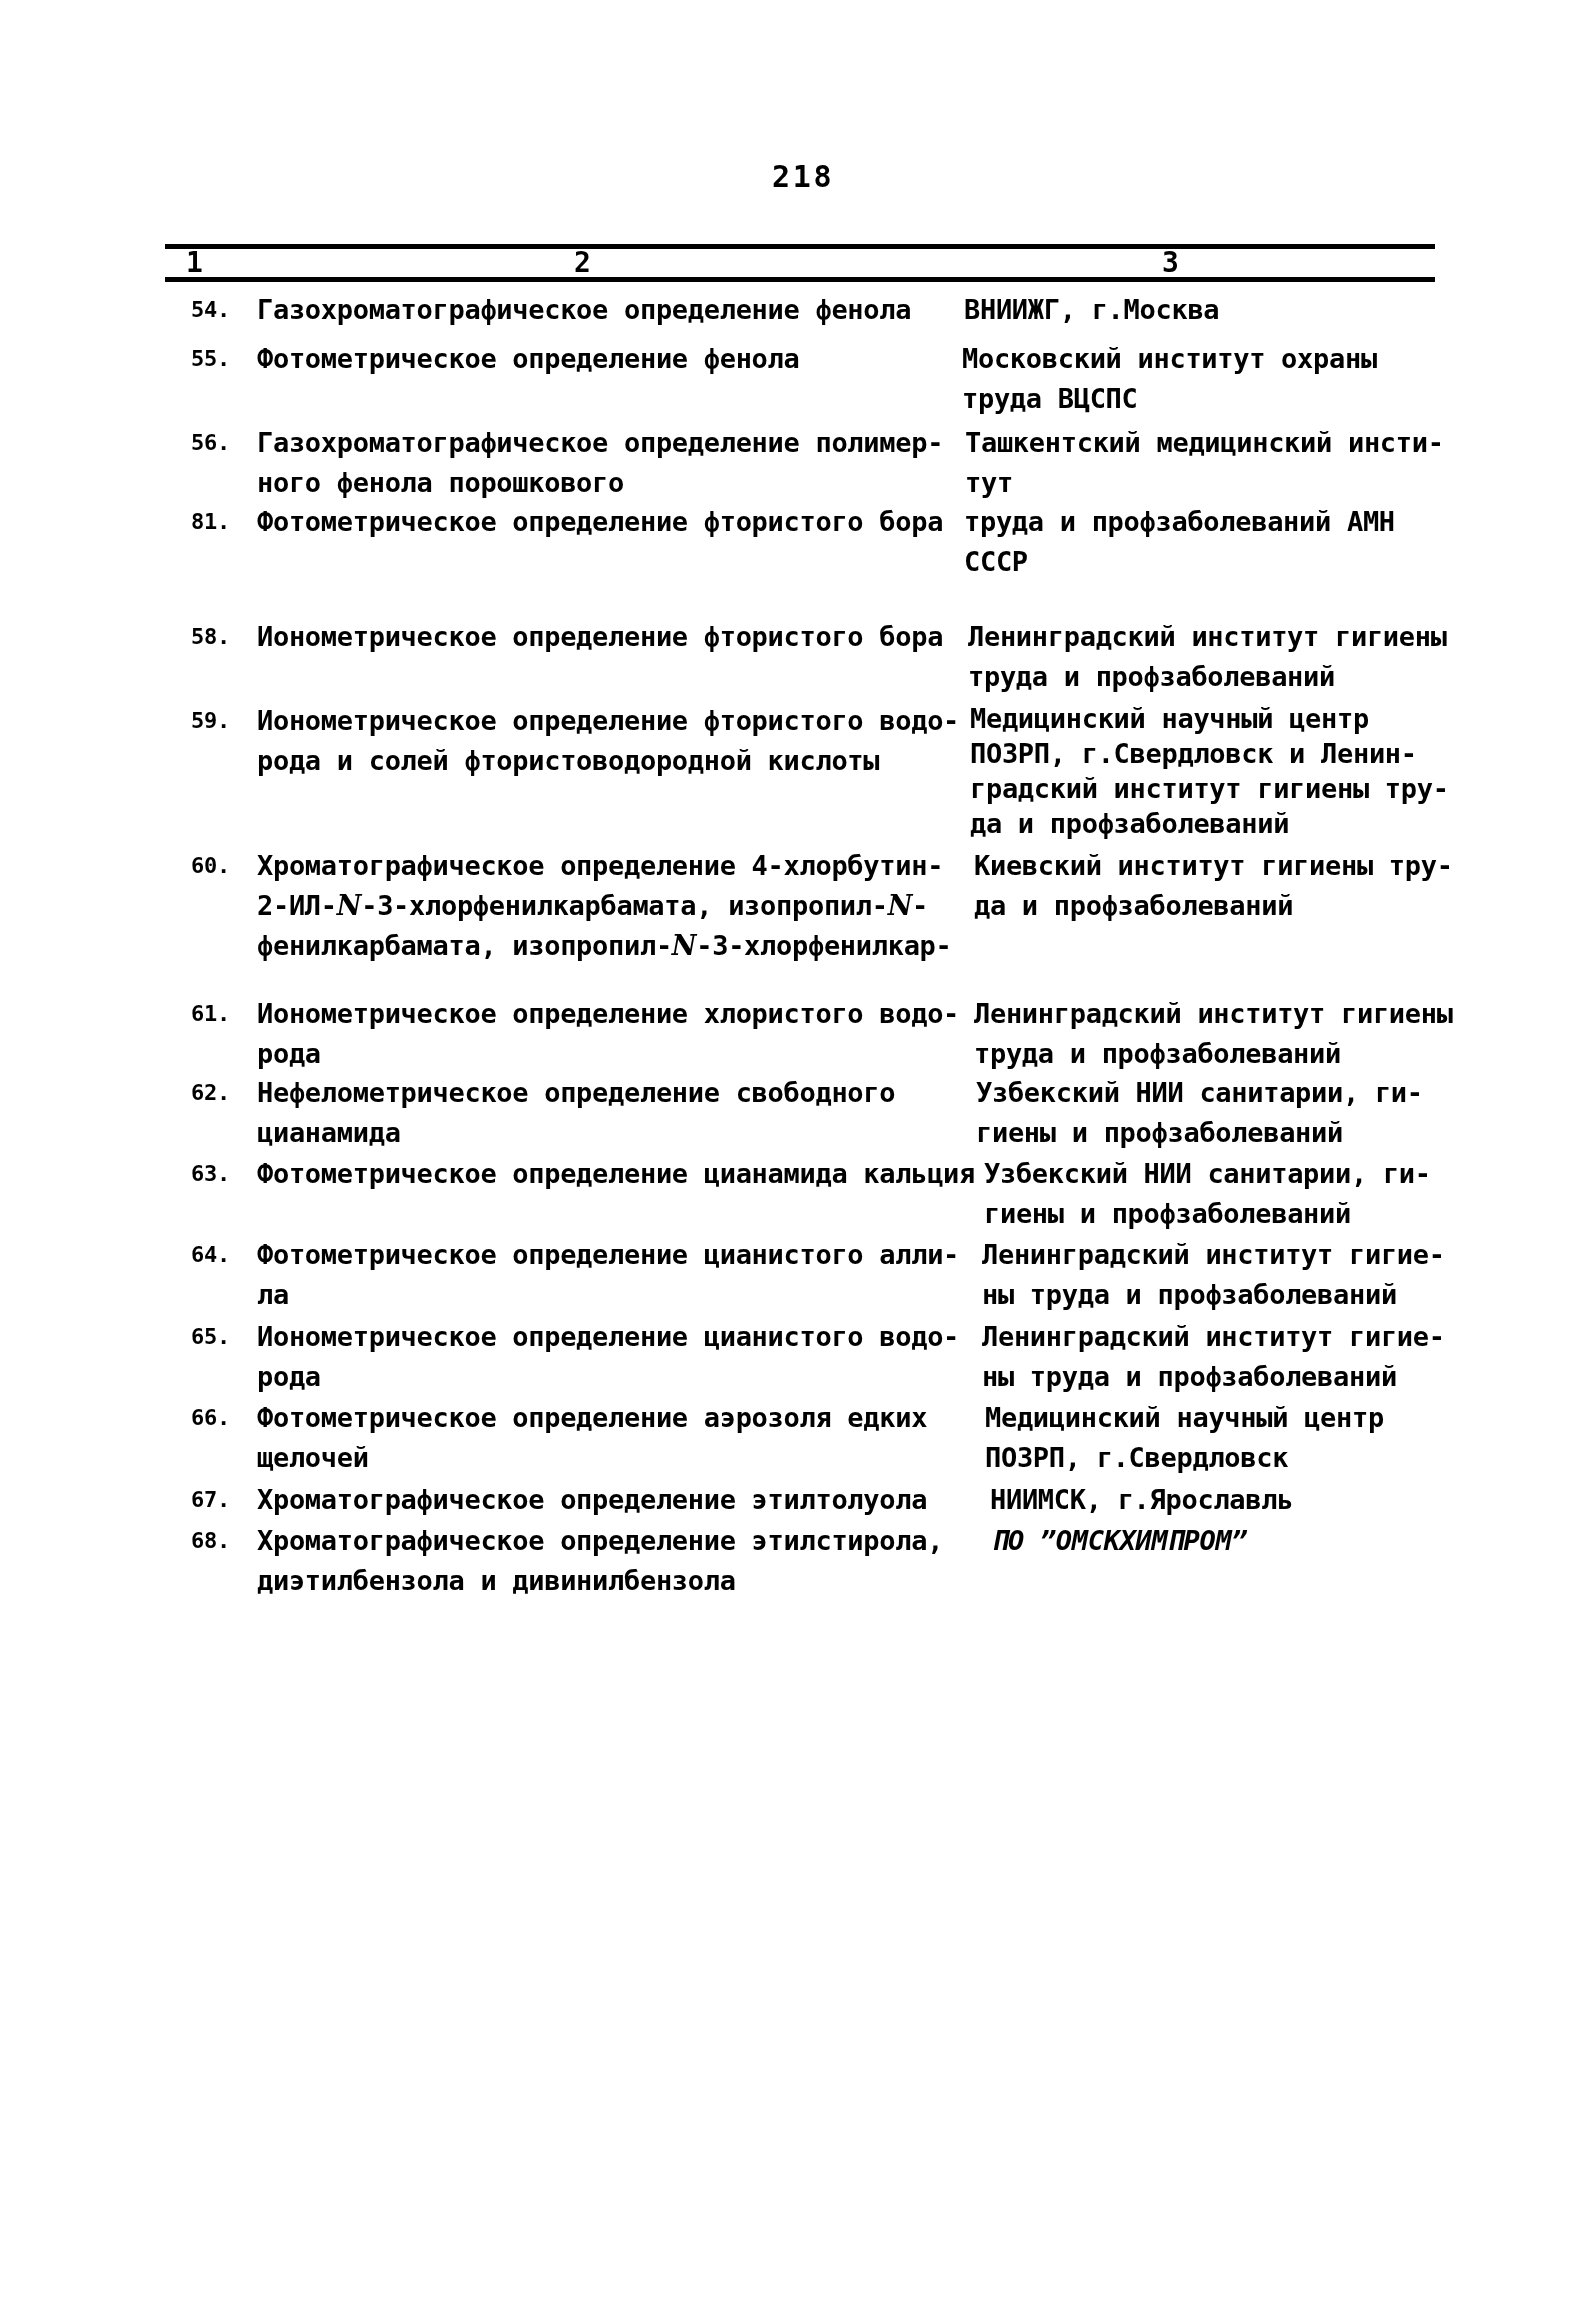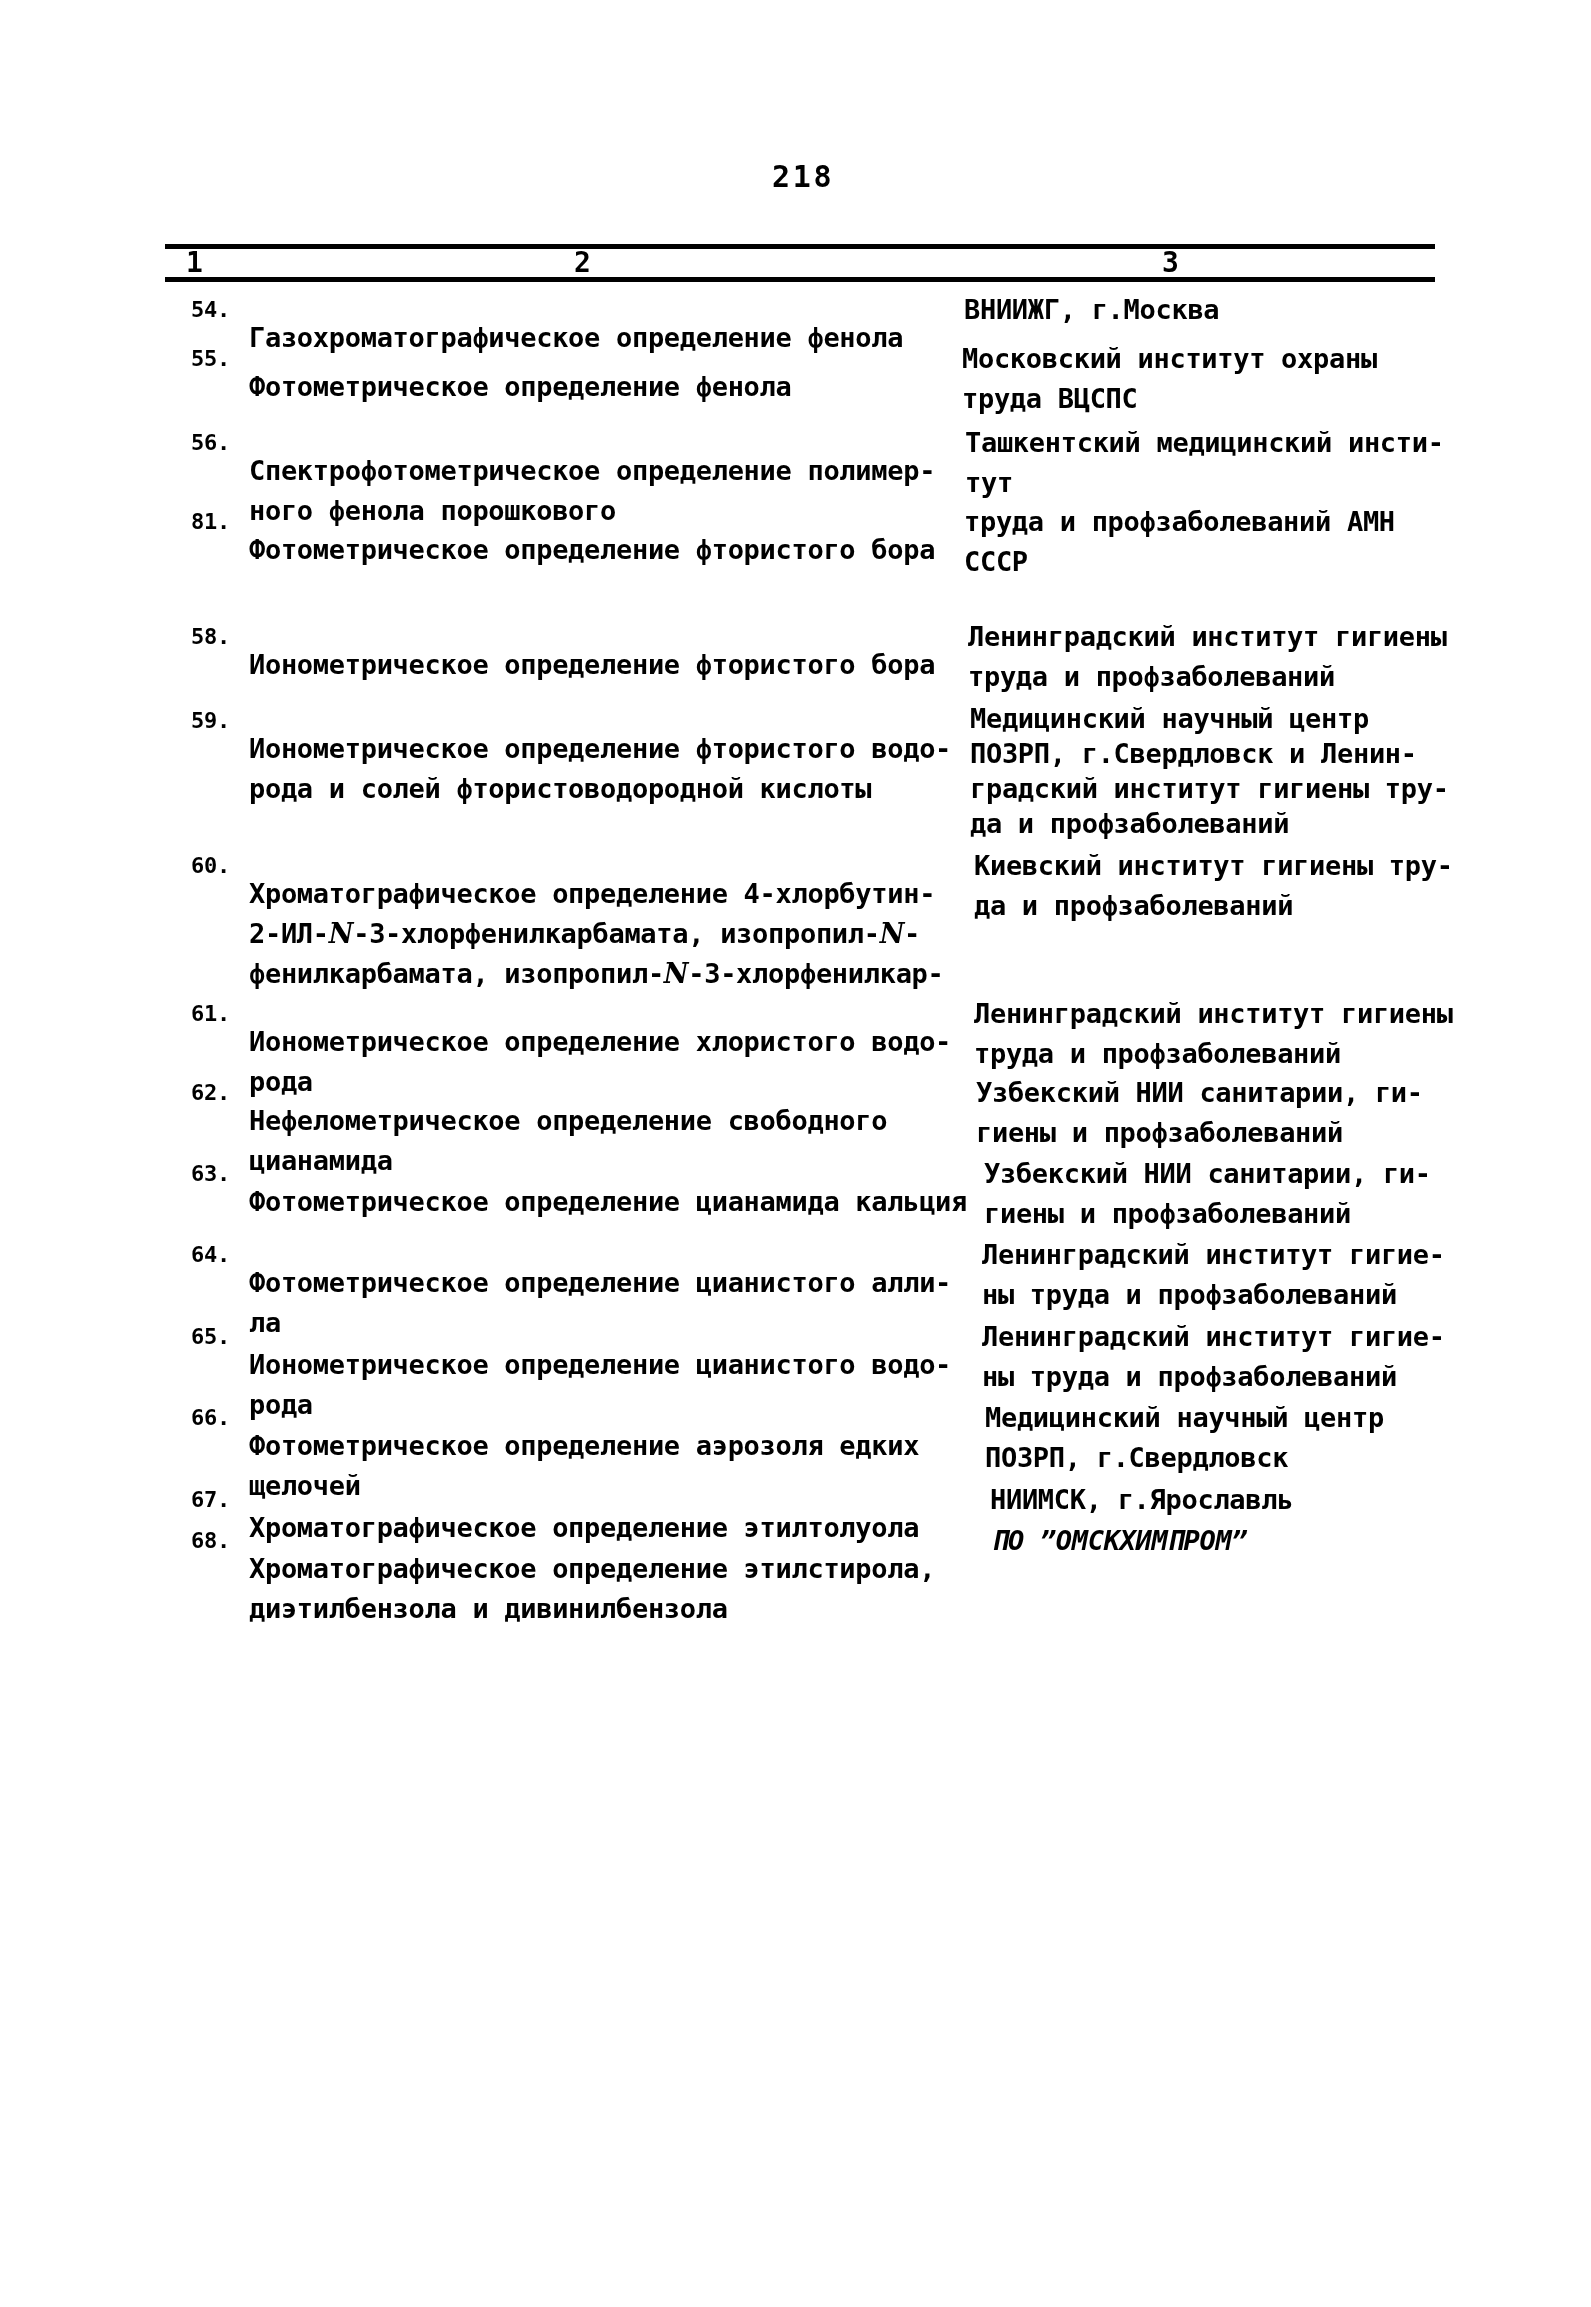--- a/index.html
+++ b/index.html
@@ -48,21 +48,21 @@
     text-align:right;
   }
   .cell{position:absolute;top:0;}
   .cell .tline{
     font-size:27px;
     height:40px;
     line-height:40px;
     letter-spacing:-0.3px;
     white-space:pre;
   }
-  .method-cell{left:249px;margin-top:28px;}
+  .method-cell{left:257px;}
   .n-it{
     font-style:italic;
     font-family:"DejaVu Serif", serif;
     font-weight:bold;
   }
 </style>
 </head>
 <body>
 
 <div id="page">
@@ -90,21 +90,21 @@
           <div class="tline">Фотометрическое определение фенола</div>
         </div>
         <div class="cell org-cell" style="left: 962px;">
           <div class="tline">Московский институт охраны</div>
           <div class="tline">труда ВЦСПС</div>
         </div>
       </div>
       <div class="row" style="top: 423px;">
         <div class="rownum">56.</div>
         <div class="cell method-cell">
-          <div class="tline">Спектрофотометрическое определение полимер-</div>
+          <div class="tline">Газохроматографическое определение полимер-</div>
           <div class="tline">ного фенола порошкового</div>
         </div>
         <div class="cell org-cell" style="left: 965px;">
           <div class="tline">Ташкентский медицинский инсти-</div>
           <div class="tline">тут</div>
         </div>
       </div>
       <div class="row" style="top: 502px;">
         <div class="rownum">81.</div>
         <div class="cell method-cell">

